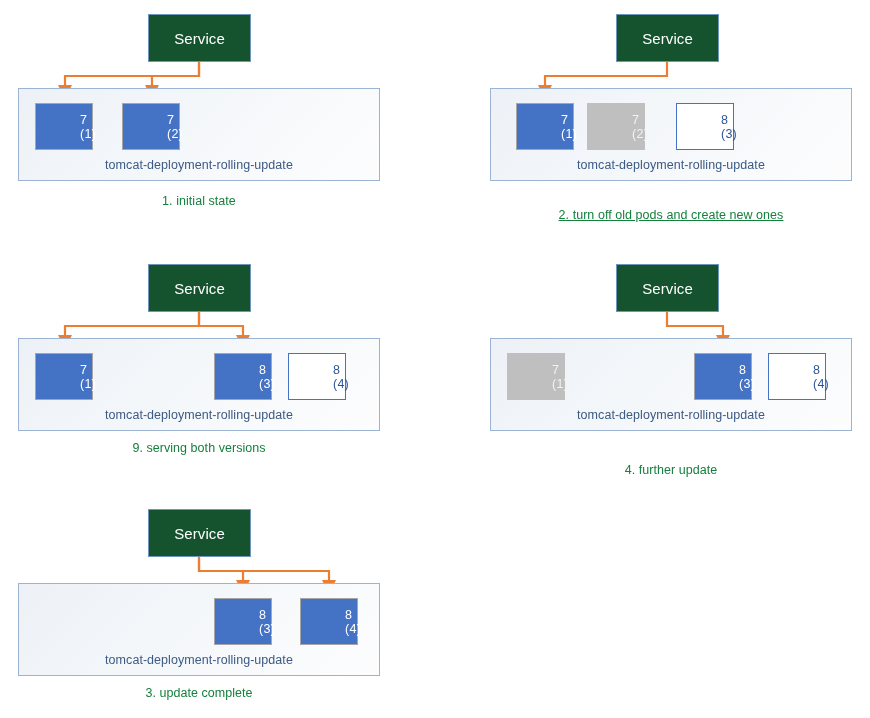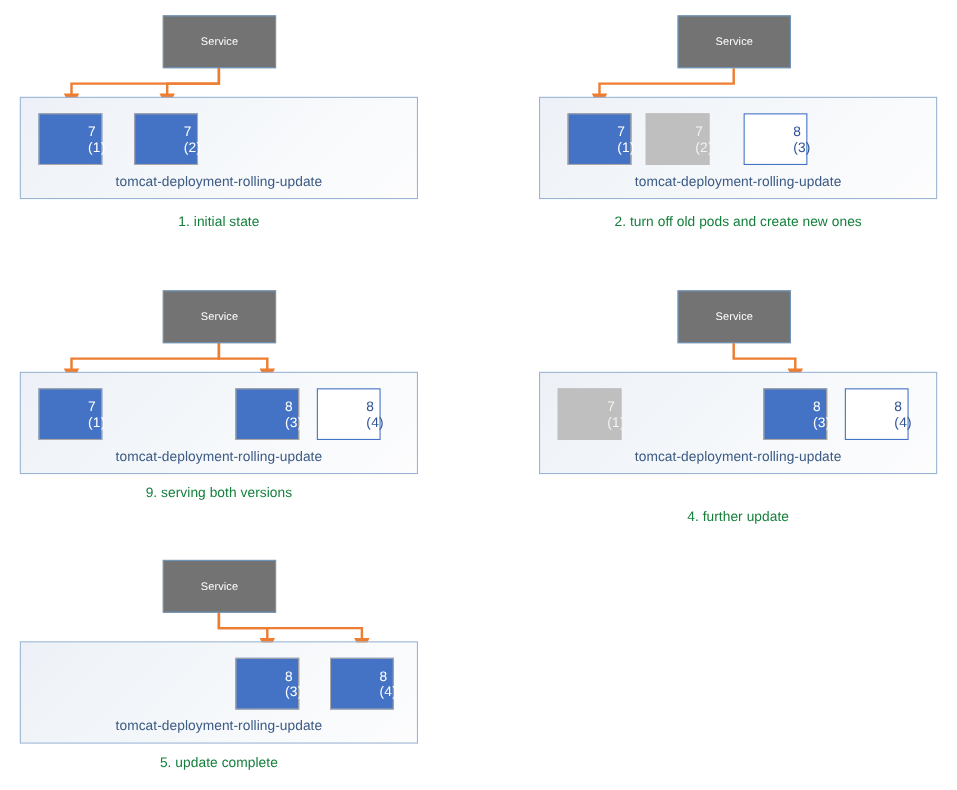--- a/index.html
+++ b/index.html
@@ -22,24 +22,24 @@
   }
 
   
   .panel {
     position: absolute;
   }
 
   
   .service-box {
     position: absolute;
-    background: #737373;
+    background: #14532d;
     border: 1px solid #6E95BB;
     color: #ffffff;
-    font-size: 10px;
+    font-size: 15px;
     display: flex;
     align-items: center;
     justify-content: center;
     box-sizing: border-box;
     letter-spacing: 0.1px;
   }
 
   
   .deployment-box {
     position: absolute;
@@ -162,21 +162,21 @@
     <div class="pod active" style="left:516px; top:103px; width:58px; height:47px;">
       <span>7 (1)</span>
     </div>
     <div class="pod terminating" style="left:587px; top:103px; width:58px; height:47px;">
       <span>7 (2)</span>
     </div>
     <div class="pod pending" style="left:676px; top:103px; width:58px; height:47px;">
       <span>8 (3)</span>
     </div>
 
-    <div class="caption" style="left:490px; top:194px; width:362px;">2. turn off old pods and create new ones</div>
+    <div class="caption" style="left:490px; top:208px; width:362px;text-decoration:underline;">2. turn off old pods and create new ones</div>
   </div>
 
   <div class="panel">
     <svg class="conn-svg" width="870" height="480">
       <path class="conn-path" d="M 199,312 L 199,326 L 65,326 L 65,336"></path>
       <path class="conn-head" d="M 58,335 L 72,335 L 65,349 Z"></path>
       <path class="conn-path" d="M 199,312 L 199,326 L 243,326 L 243,336"></path>
       <path class="conn-head" d="M 236,335 L 250,335 L 243,349 Z"></path>
     </svg>
 
@@ -244,16 +244,16 @@
       <div class="deployment-label">tomcat-deployment-rolling-update</div>
     </div>
 
     <div class="pod active" style="left:214px; top:598px; width:58px; height:47px;">
       <span>8 (3)</span>
     </div>
     <div class="pod active" style="left:300px; top:598px; width:58px; height:47px;">
       <span>8 (4)</span>
     </div>
 
-    <div class="caption" style="left:18px; top:686px; width:362px;">5. update complete</div>
+    <div class="caption" style="left:18px; top:686px; width:362px;">3. update complete</div>
   </div>
 
 </div>
 
 </body></html>

